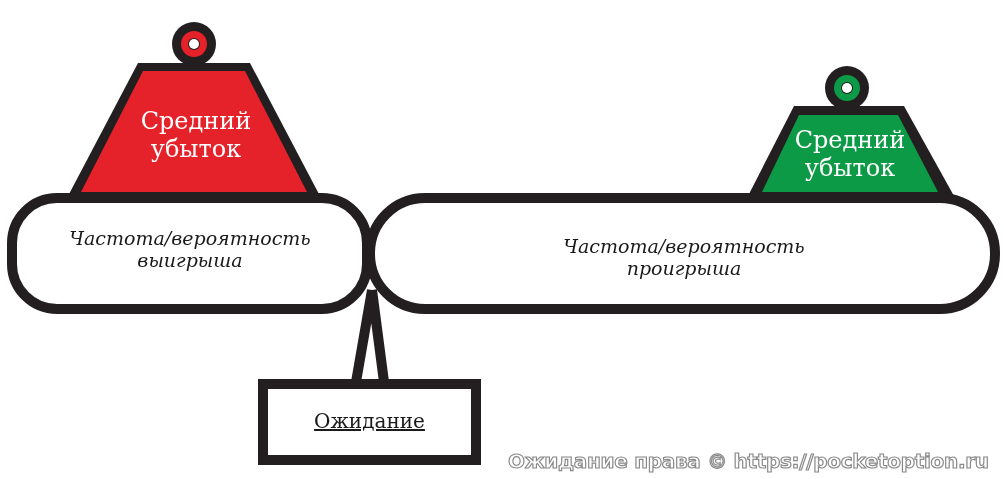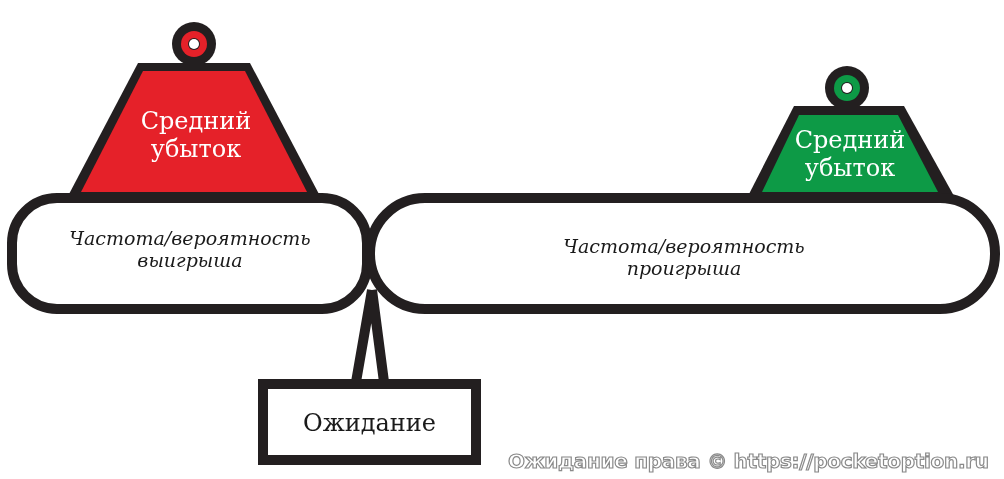--- a/index.html
+++ b/index.html
@@ -1,21 +1,21 @@
 <!DOCTYPE html>
 <html><head>
   <meta charset="utf-8">
   <style>
     html, body { margin:0; padding:0; background:#ffffff; }
     body { width:1004px; height:479px; position:relative; overflow:hidden; font-family:"DejaVu Serif", "Liberation Serif", serif; }
     svg.diagram { position:absolute; left:0; top:0; width:1004px; height:479px; }
     .lbl { position:absolute; text-align:center; line-height:1.15; color:#1a1a1a; }
     .weight-lbl { color:#ffffff; font-size:24px; font-family:"DejaVu Serif", serif; }
     .pan-lbl { font-size:19px;font-style:italic; }
-    .exp-lbl { font-size:24px; }
+    .exp-lbl { font-size:20px;text-decoration:underline; }
     .watermark { position:absolute; left:508px; top:449px; font-family:"DejaVu Sans", sans-serif; font-weight:bold; font-size:20px; color:#ffffff; -webkit-text-stroke:1.2px #8a8a8a; letter-spacing:-0.3px; white-space:nowrap; }
   </style>
 </head>
 <body>
 
 <svg class="diagram" viewBox="0 0 1004 479" xmlns="http://www.w3.org/2000/svg">
 
   <g>
     <circle cx="194" cy="44" r="22" fill="#231f20"></circle>
     <circle cx="194" cy="44" r="13" fill="#e52129"></circle>

